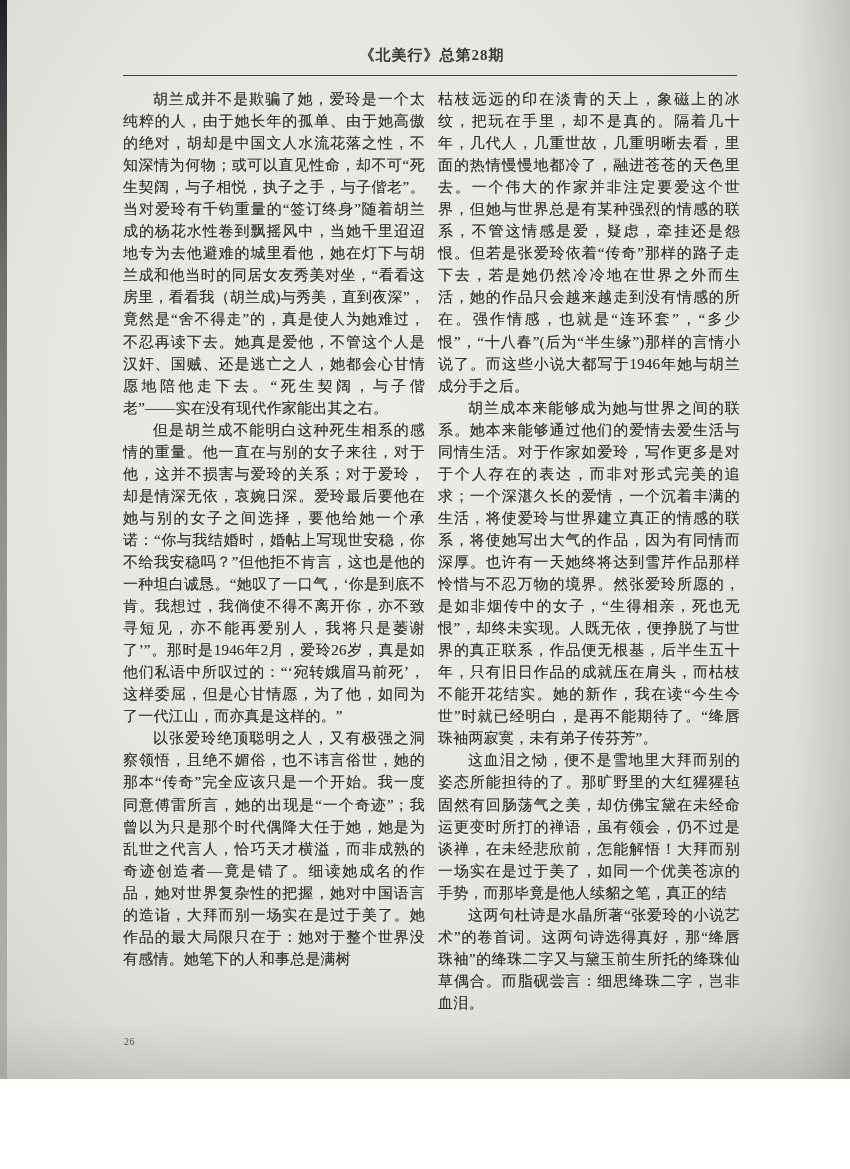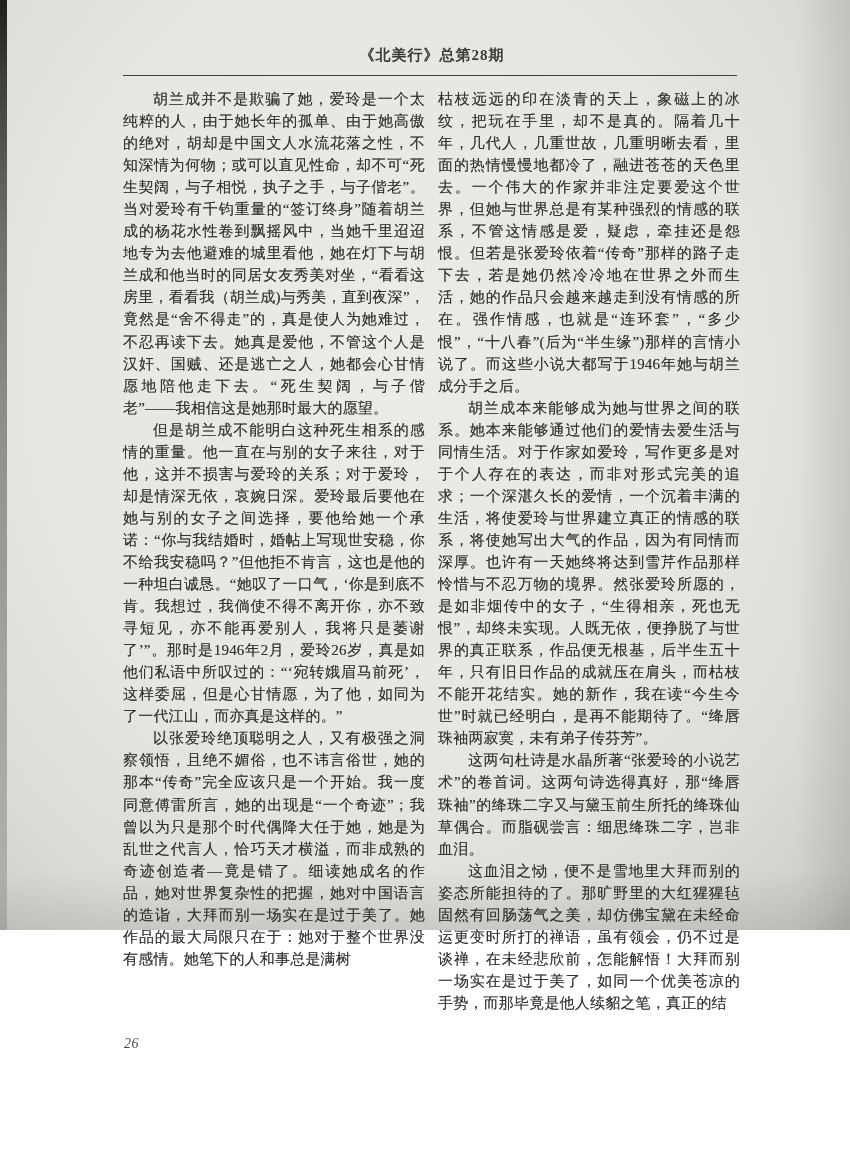--- a/index.html
+++ b/index.html
@@ -6,21 +6,21 @@
     margin: 0;
     padding: 0;
     width: 850px;
     height: 1169px;
     overflow: hidden;
     font-family: "Liberation Serif", "DejaVu Serif", serif;
   }
   .scan {
     position: relative;
     width: 850px;
-    height: 930px;
+    height: 1079px;
     background: radial-gradient(ellipse at 45% 40%,
       #edebe6 0%, #e8e6e1 50%, #dddbd6 78%, #cccbc6 96%, #c2c1bc 100%);
   }
   .binding-edge {
     position: absolute;
     left: 0; top: 0;
     width: 7px; height: 100%;
     background: linear-gradient(to bottom,
       #1f1f1f 0%, #3c3c3c 8%, #6e6e6c 25%, #8f8e8a 45%, #a3a29e 70%, #b3b2ae 100%);
   }
@@ -74,47 +74,46 @@
     text-indent: 2em;
   }
   .col p.no-indent {
     text-indent: 0;
     font-family: Liberation Serif, serif;
   }
   .page-number {
     position: absolute;
     left: 124px;
     top: 1036px;
-    font-size: 14px;
+    font-size: 10px;
     color: #4a4a4a;
     letter-spacing: 0.5px;
-    font-style: italic;
   }
 </style>
 </head>
 <body>
 
 <div class="scan">
   <div class="binding-edge"></div>
   <div class="edge-right"></div>
   <div class="edge-bottom"></div>
 
   <div class="content">
     <div class="header-title">《北美行》总第28期</div>
     <div class="header-rule"></div>
 
     <div class="columns">
       <div class="col">
-        <p>胡兰成并不是欺骗了她，爱玲是一个太纯粹的人，由于她长年的孤单、由于她高傲的绝对，胡却是中国文人水流花落之性，不知深情为何物；或可以直见性命，却不可“死生契阔，与子相悦，执子之手，与子偕老”。当对爱玲有千钧重量的“签订终身”随着胡兰成的杨花水性卷到飘摇风中，当她千里迢迢地专为去他避难的城里看他，她在灯下与胡兰成和他当时的同居女友秀美对坐，“看看这房里，看看我（胡兰成)与秀美，直到夜深”，竟然是“舍不得走”的，真是使人为她难过，不忍再读下去。她真是爱他，不管这个人是汉奸、国贼、还是逃亡之人，她都会心甘情愿地陪他走下去。“死生契阔，与子偕老”——我相信这是她那时最大的愿望。</p>
+        <p>胡兰成并不是欺骗了她，爱玲是一个太纯粹的人，由于她长年的孤单、由于她高傲的绝对，胡却是中国文人水流花落之性，不知深情为何物；或可以直见性命，却不可“死生契阔，与子相悦，执子之手，与子偕老”。当对爱玲有千钧重量的“签订终身”随着胡兰成的杨花水性卷到飘摇风中，当她千里迢迢地专为去他避难的城里看他，她在灯下与胡兰成和他当时的同居女友秀美对坐，“看看这房里，看看我（胡兰成)与秀美，直到夜深”，竟然是“舍不得走”的，真是使人为她难过，不忍再读下去。她真是爱他，不管这个人是汉奸、国贼、还是逃亡之人，她都会心甘情愿地陪他走下去。“死生契阔，与子偕老”——实在没有现代作家能出其之右。</p>
         <p>但是胡兰成不能明白这种死生相系的感情的重量。他一直在与别的女子来往，对于他，这并不损害与爱玲的关系；对于爱玲，却是情深无依，哀婉日深。爱玲最后要他在她与别的女子之间选择，要他给她一个承诺：“你与我结婚时，婚帖上写现世安稳，你不给我安稳吗？”但他拒不肯言，这也是他的一种坦白诚恳。“她叹了一口气，‘你是到底不肯。我想过，我倘使不得不离开你，亦不致寻短见，亦不能再爱别人，我将只是萎谢了’”。那时是1946年2月，爱玲26岁，真是如他们私语中所叹过的：“‘宛转娥眉马前死’，这样委屈，但是心甘情愿，为了他，如同为了一代江山，而亦真是这样的。”</p>
         <p>以张爱玲绝顶聪明之人，又有极强之洞察领悟，且绝不媚俗，也不讳言俗世，她的那本“传奇”完全应该只是一个开始。我一度同意傅雷所言，她的出现是“一个奇迹”；我曾以为只是那个时代偶降大任于她，她是为乱世之代言人，恰巧天才横溢，而非成熟的奇迹创造者—竟是错了。细读她成名的作品，她对世界复杂性的把握，她对中国语言的造诣，大拜而别一场实在是过于美了。她作品的最大局限只在于：她对于整个世界没有感情。她笔下的人和事总是满树</p>
       </div>
       <div class="col">
         <p class="no-indent">枯枝远远的印在淡青的天上，象磁上的冰纹，把玩在手里，却不是真的。隔着几十年，几代人，几重世故，几重明晰去看，里面的热情慢慢地都冷了，融进苍苍的天色里去。一个伟大的作家并非注定要爱这个世界，但她与世界总是有某种强烈的情感的联系，不管这情感是爱，疑虑，牵挂还是怨恨。但若是张爱玲依着“传奇”那样的路子走下去，若是她仍然冷冷地在世界之外而生活，她的作品只会越来越走到没有情感的所在。强作情感，也就是“连环套”，“多少恨”，“十八春”(后为“半生缘”)那样的言情小说了。而这些小说大都写于1946年她与胡兰成分手之后。</p>
         <p>胡兰成本来能够成为她与世界之间的联系。她本来能够通过他们的爱情去爱生活与同情生活。对于作家如爱玲，写作更多是对于个人存在的表达，而非对形式完美的追求；一个深湛久长的爱情，一个沉着丰满的生活，将使爱玲与世界建立真正的情感的联系，将使她写出大气的作品，因为有同情而深厚。也许有一天她终将达到雪芹作品那样怜惜与不忍万物的境界。然张爱玲所愿的，是如非烟传中的女子，“生得相亲，死也无恨”，却终未实现。人既无依，便挣脱了与世界的真正联系，作品便无根基，后半生五十年，只有旧日作品的成就压在肩头，而枯枝不能开花结实。她的新作，我在读“今生今世”时就已经明白，是再不能期待了。“绛唇珠袖两寂寞，未有弟子传芬芳”。</p>
+        <p>这血泪之恸，便不是雪地里大拜而别的姿态所能担待的了。那旷野里的大红猩猩毡固然有回肠荡气之美，却仿佛宝黛在未经命运更变时所打的禅语，虽有领会，仍不过是谈禅，在未经悲欣前，怎能解悟！大拜而别一场实在是过于美了，如同一个优美苍凉的手势，而那毕竟是他人续貂之笔，真正的结</p>
         <p>这两句杜诗是水晶所著“张爱玲的小说艺术”的卷首词。这两句诗选得真好，那“绛唇珠袖”的绛珠二字又与黛玉前生所托的绛珠仙草偶合。而脂砚尝言：细思绛珠二字，岂非血泪。</p>
-        <p>这血泪之恸，便不是雪地里大拜而别的姿态所能担待的了。那旷野里的大红猩猩毡固然有回肠荡气之美，却仿佛宝黛在未经命运更变时所打的禅语，虽有领会，仍不过是谈禅，在未经悲欣前，怎能解悟！大拜而别一场实在是过于美了，如同一个优美苍凉的手势，而那毕竟是他人续貂之笔，真正的结</p>
       </div>
     </div>
   </div>
 
   <div class="page-number">26</div>
 </div>
 
 </body></html>

